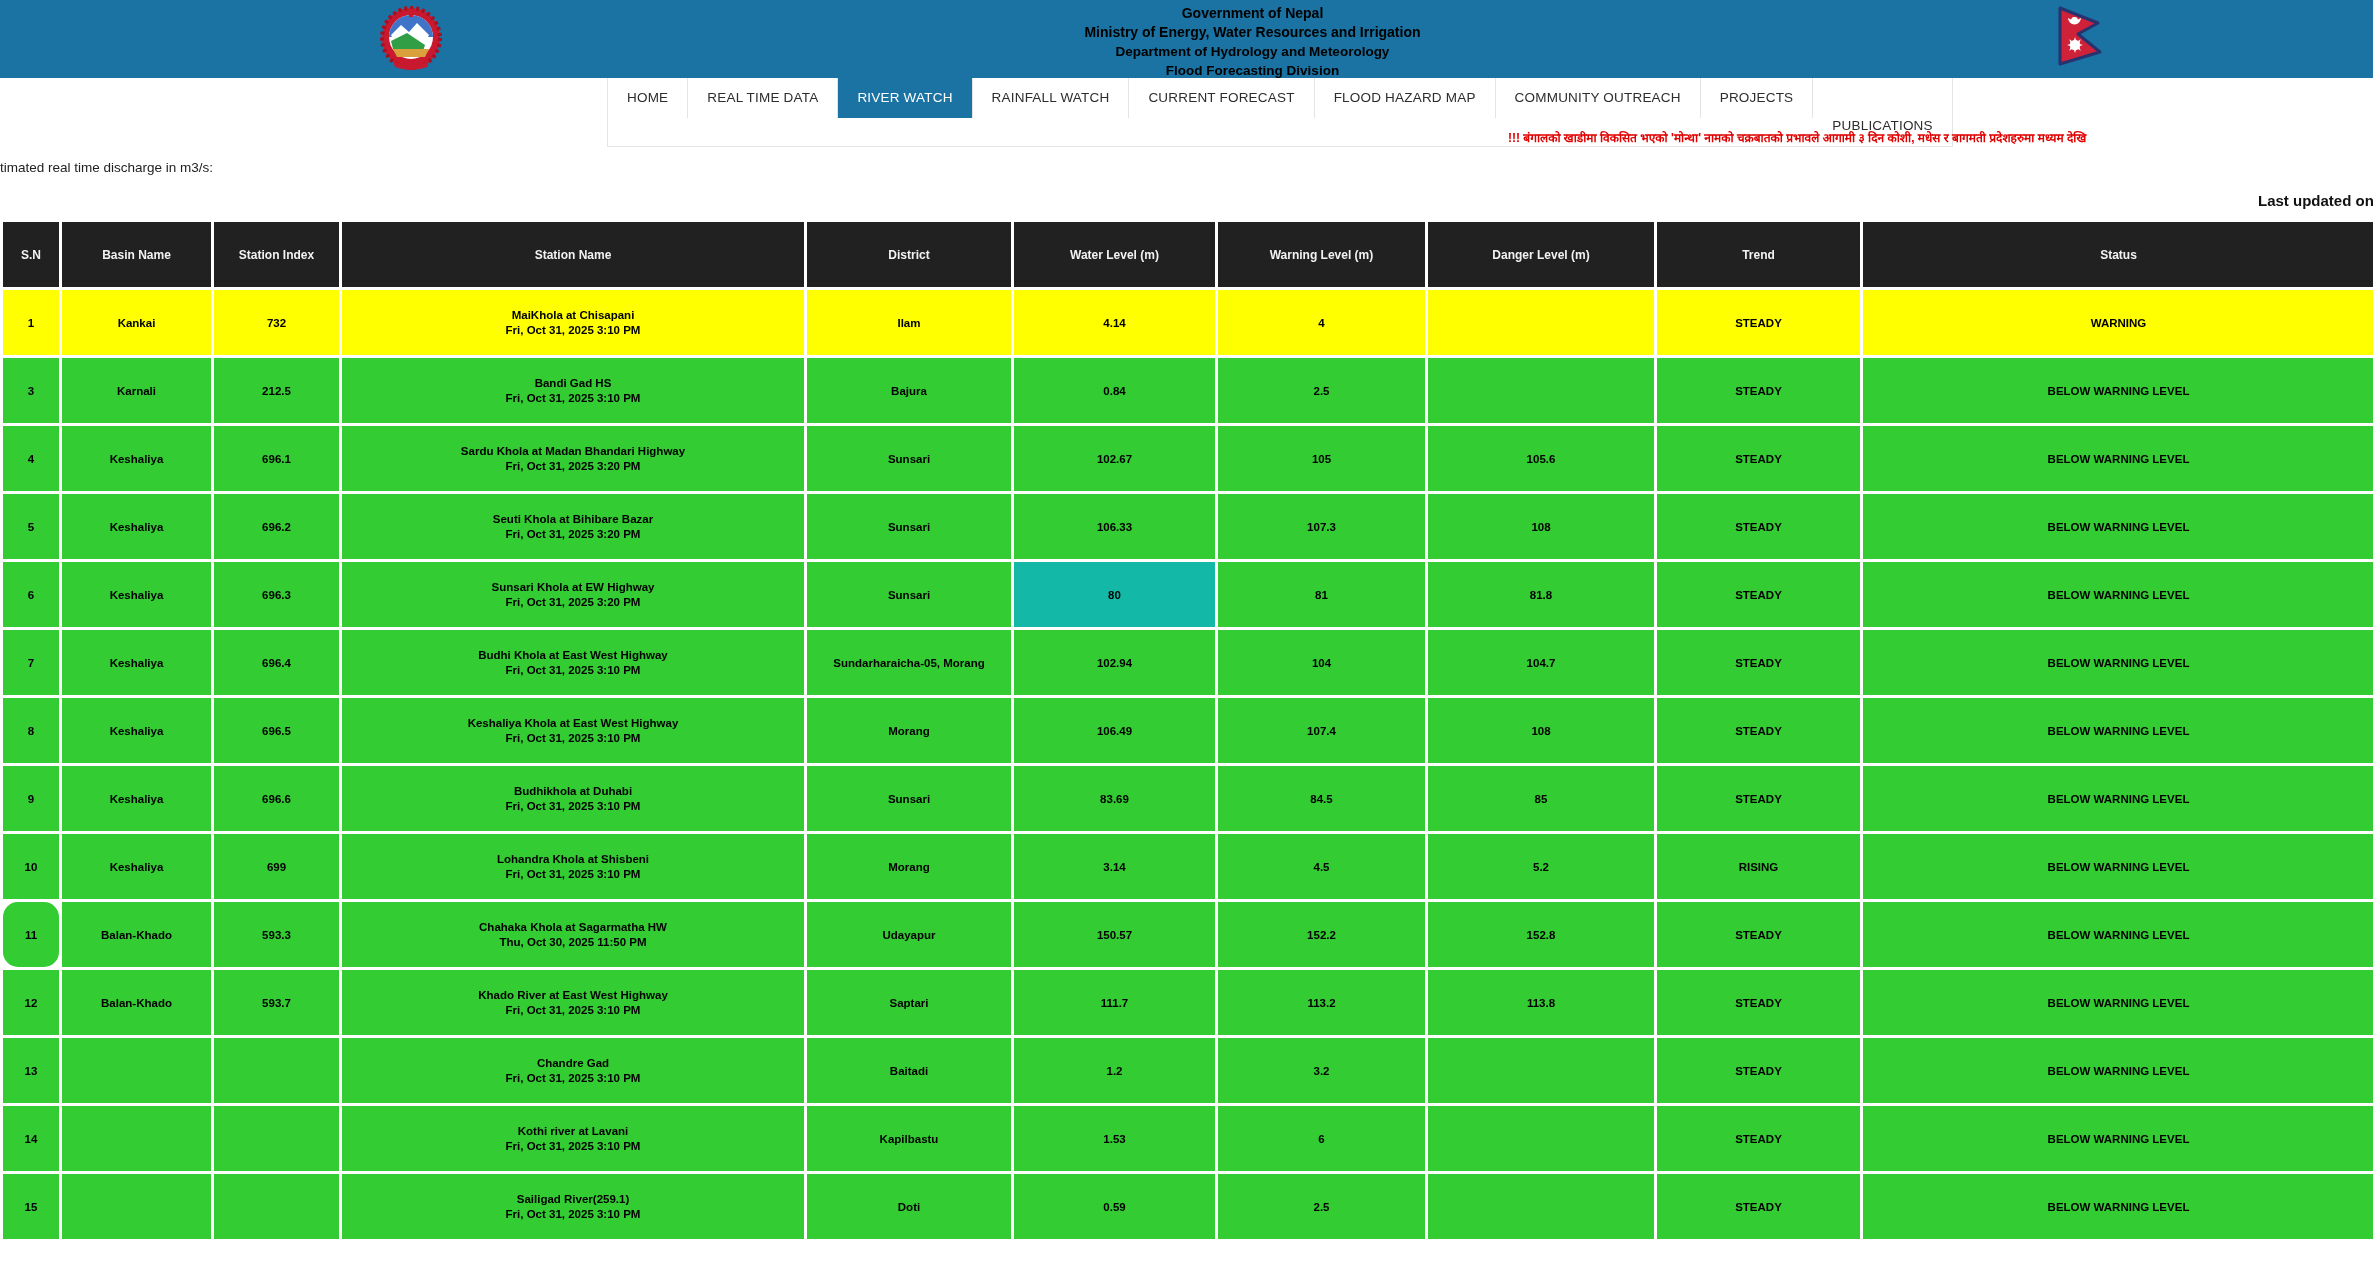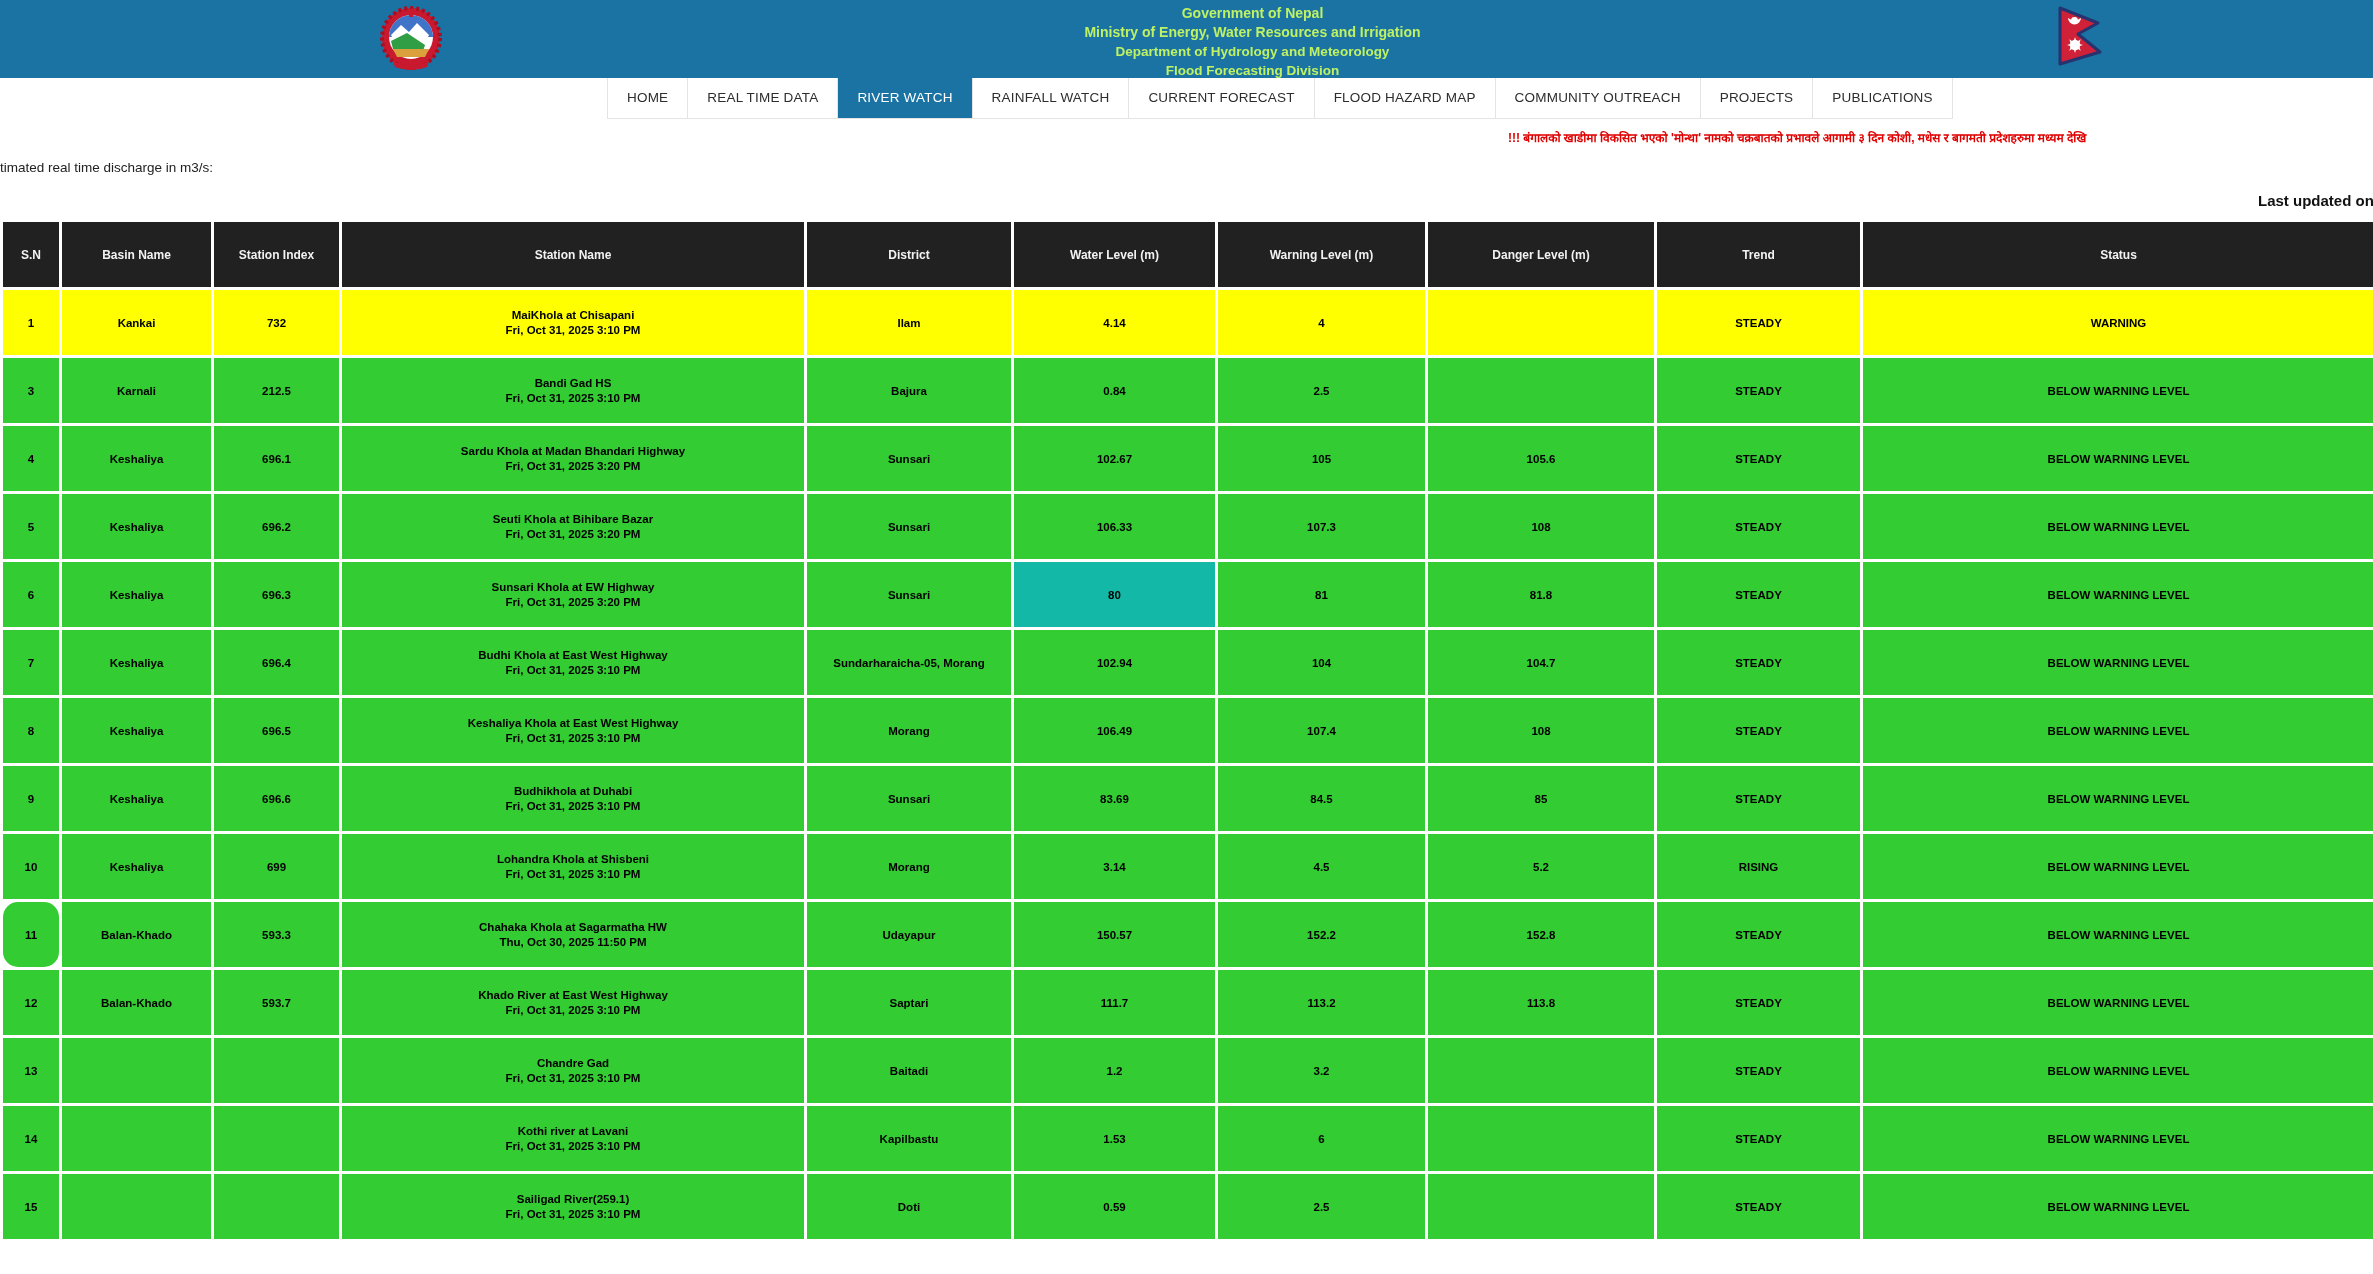--- a/index.html
+++ b/index.html
@@ -3,32 +3,32 @@
 <meta charset="utf-8">
 <style>
   html,body{margin:0;padding:0;}
   body{
     width:2373px;height:1274px;overflow:hidden;position:relative;
     background:#ffffff;font-family:"Liberation Sans",sans-serif;
   }
   
   .top-header{position:absolute;top:0;left:0;width:2373px;height:78px;background:#1a73a3;}
   .header-text{position:absolute;top:3px;left:0;width:2373px;padding-left:132px;box-sizing:border-box;
-    text-align:center;color:#bef264;font-weight:bold;}
+    text-align:center;color:#000000;font-weight:bold;}
   .header-text .l1{font-size:14px;line-height:20px;}
   .header-text .l2{font-size:14px;line-height:19px;}
   .header-text .l3{font-size:13.5px;line-height:19px;}
   .header-text .l4{font-size:13.5px;line-height:19px;}
   .emblem{position:absolute;top:5px;left:379px;width:64px;height:68px;}
   .flag{position:absolute;top:6px;left:2056px;width:52px;height:62px;}
   
   .nav{position:absolute;top:78px;left:607px;display:flex;border:1px solid #e4e4e4;border-top:none;background:#ffffff;}
   .tab{height:40px;line-height:40px;padding:0 19px;font-size:13.5px;color:#2d2d2d;background:#ffffff;
     border-right:1px solid #e4e4e4;cursor:pointer;white-space:nowrap;letter-spacing:.2px;}
-  .tab:last-child{border-right:none;}
+  .tab:last-child{border-right:none;margin-top:28px;}
   .tab.active{color:#ffffff;}
   
   .marquee-wrap{position:absolute;top:127px;left:0;width:2373px;height:28px;overflow:hidden;}
   .marquee-text{position:absolute;left:1508px;top:2px;white-space:nowrap;font-weight:bold;font-size:12px;}
   
   .discharge-label{position:absolute;top:160px;left:0;font-size:13.5px;color:#222222;white-space:nowrap;}
   .last-updated{position:absolute;top:192px;left:2258px;font-size:15px;font-weight:bold;color:#111111;white-space:nowrap;}
   
   .river-table{position:absolute;top:219px;left:0;width:2373px;
     border-collapse:separate;border-spacing:3px;table-layout:fixed;}

